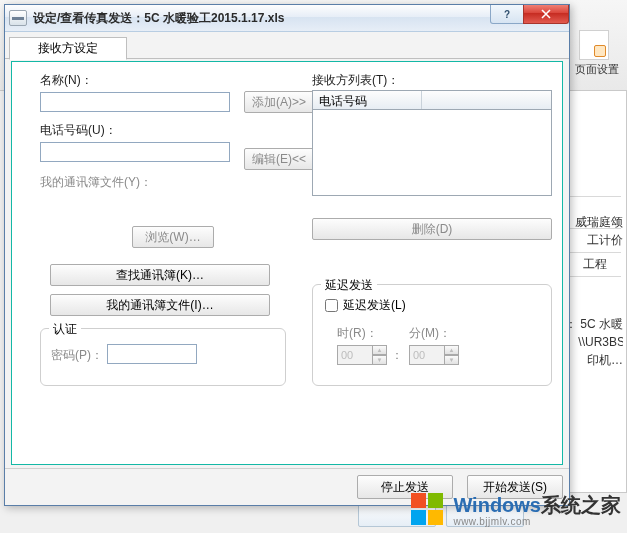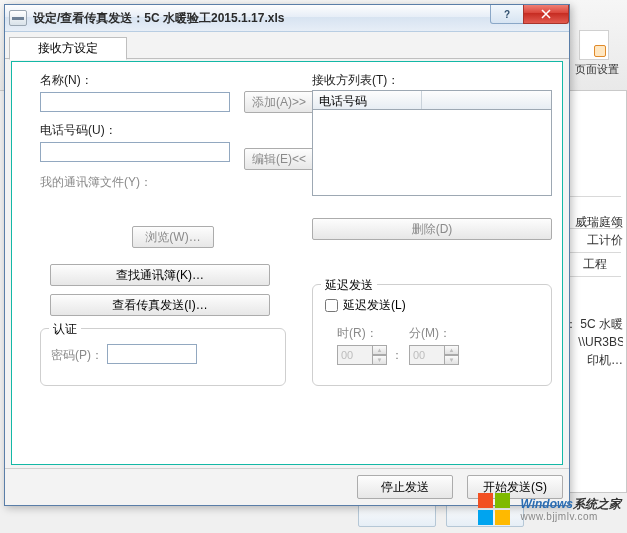--- a/index.html
+++ b/index.html
@@ -61,21 +61,21 @@
 
   
   .wm{position:absolute;right:6px;bottom:6px;display:flex;align-items:center;gap:8px;}
   .wm .logo{width:34px;height:34px;position:relative;}
   .wm .logo div{position:absolute;width:15px;height:15px;}
   .wm .q1{left:0;top:0;background:#f25022;}
   .wm .q2{left:17px;top:0;background:#7fba00;}
   .wm .q3{left:0;top:17px;background:#00a4ef;}
   .wm .q4{left:17px;top:17px;background:#ffb900;}
   .wm .txts{line-height:1.1;}
-  .wm .t1{font-size:12px;color:#2a6db3;font-weight:bold;font-style:italic;}
+  .wm .t1{font-size:20px;color:#2a6db3;font-weight:bold;}
   .wm .t1 .cn{color:#333;}
   .wm .t2{font-size:10px;color:#888;letter-spacing:.5px;}
 </style>
 </head>
 <body>
 
 <div class="stage">
 
   <div class="bg-app">
     <div class="bg-toolbar">
@@ -129,21 +129,21 @@
         <div class="lbl" style="left:18px;top:56px">电话号码(U)：</div>
         <input class="txt" style="left: 18px; top: 76px; width: 190px;" value="">
         <div class="btn dis" style="left:222px;top:82px;width:70px">编辑(E)&lt;&lt;</div>
 
         <div class="lbl dis" style="left:18px;top:108px">我的通讯簿文件(Y)：</div>
         <div class="lbl dis" style="left:18px;top:126px;width:260px;height:16px;overflow:hidden"></div>
 
         <div class="btn dis" style="left:110px;top:160px;width:82px">浏览(W)…</div>
 
         <div class="btn" style="left:28px;top:198px;width:220px">查找通讯簿(K)…</div>
-        <div class="btn" style="left:28px;top:228px;width:220px">查看传真发送(I)…</div>
+        <div class="btn" style="left:28px;top:228px;width:220px">我的通讯簿文件(I)…</div>
 
         <div class="group" style="left:18px;top:262px;width:244px;height:56px">
           <div class="cap">认证</div>
           <div class="lbl dis" style="left:10px;top:18px">密码(P)：</div>
           <input type="password" class="txt small" style="left: 66px; top: 15px;" value="">
         </div>
       </div>
 
       <div class="pane right">
         <div class="lbl" style="left:0;top:6px">接收方列表(T)：</div>

